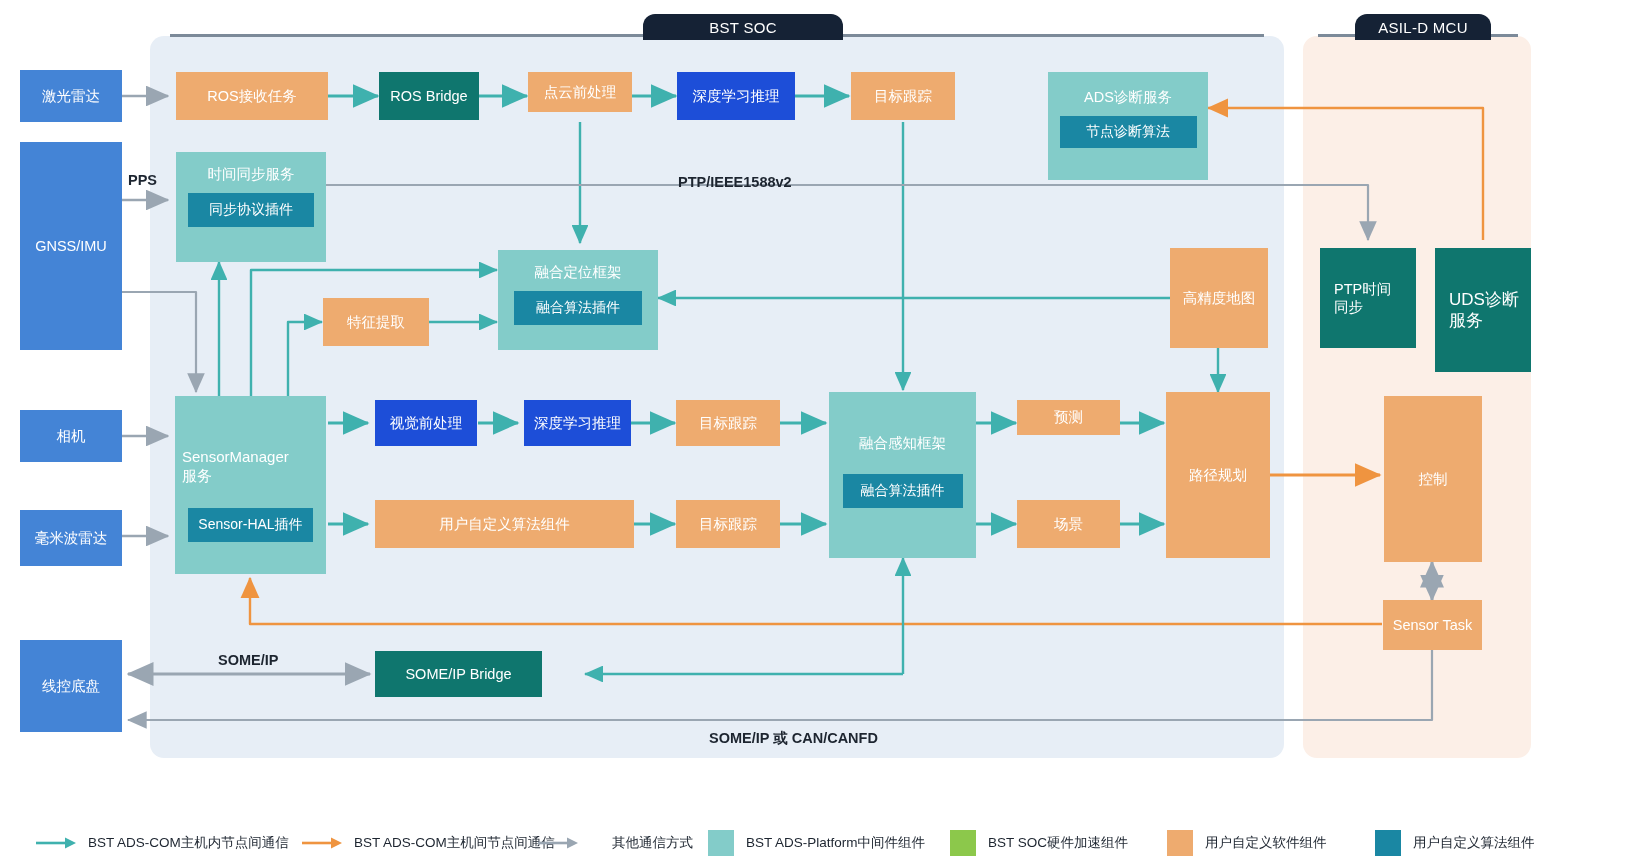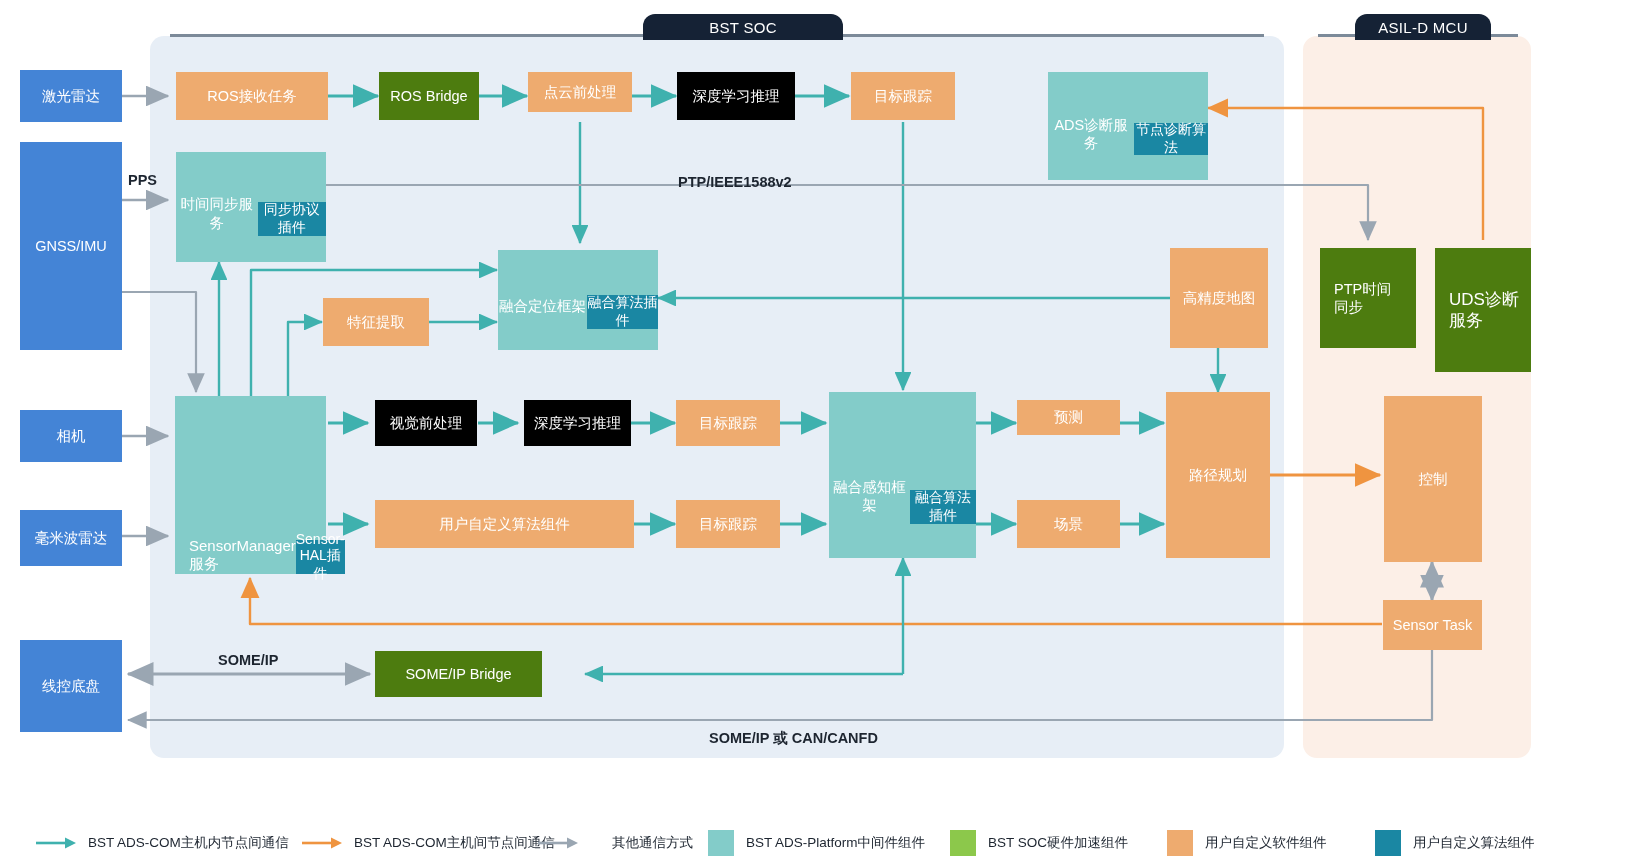--- a/index.html
+++ b/index.html
@@ -19,26 +19,26 @@
   .tabline{position:absolute;height:3px;background:#7c8a99;}
 
   
   .node{position:absolute;display:flex;flex-direction:column;
         align-items:center;justify-content:center;
         color:#ffffff;text-align:center;line-height:1.25;
         box-sizing:border-box;}
   .node .lbl{display:block;padding:0 4px;}
   .n-blue{background:#4484d6;}
   .n-orange{background:#eeab6f;}
-  .n-teal{background:#4d7c0f;}
-  .n-green{background:#000000;}
+  .n-teal{background:#0f766e;}
+  .n-green{background:#1d4ed8;}
 
   
   .fw{position:absolute;background:#83ccc9;box-sizing:border-box;
-      display:flex;align-items:center;
+      display:flex;flex-direction:column;align-items:center;
       color:#ffffff;}
   .fw .fw-title{width:100%;text-align:center;color:#ffffff;line-height:1.25;}
   .fw .chip{background:#1a87a3;color:#ffffff;text-align:center;
             display:flex;align-items:center;justify-content:center;
             box-sizing:border-box;}
 
   
   .txt{position:absolute;color:#1d2530;font-weight:bold;white-space:nowrap;}
 
   
@@ -201,21 +201,21 @@
   </div>
 
   <div class="node n-orange" style="left:323px;top:298px;width:106px;height:48px;font-size:14.5px;">
     <span class="lbl">特征提取</span>
   </div>
 
   <div class="node n-orange" style="left:1170px;top:248px;width:98px;height:100px;font-size:14.5px;">
     <span class="lbl">高精度地图</span>
   </div>
 
-  <div class="fw" style="left:175px;top:396px;width:151px;height:178px;padding-top:24px;align-items:flex-end;">
+  <div class="fw" style="left:175px;top:396px;width:151px;height:178px;padding-top:52px;">
     <div class="fw-title" style="font-size:15px;text-align:left;padding-left:14px;">
       <span>SensorManager</span><br>
       <span>服务</span>
     </div>
     <div class="chip" style="margin-top:22px;width:125px;height:34px;font-size:14px;">Sensor-HAL插件</div>
   </div>
 
   <div class="node n-green" style="left:375px;top:400px;width:102px;height:46px;font-size:14.5px;">
     <span class="lbl">视觉前处理</span>
   </div>

